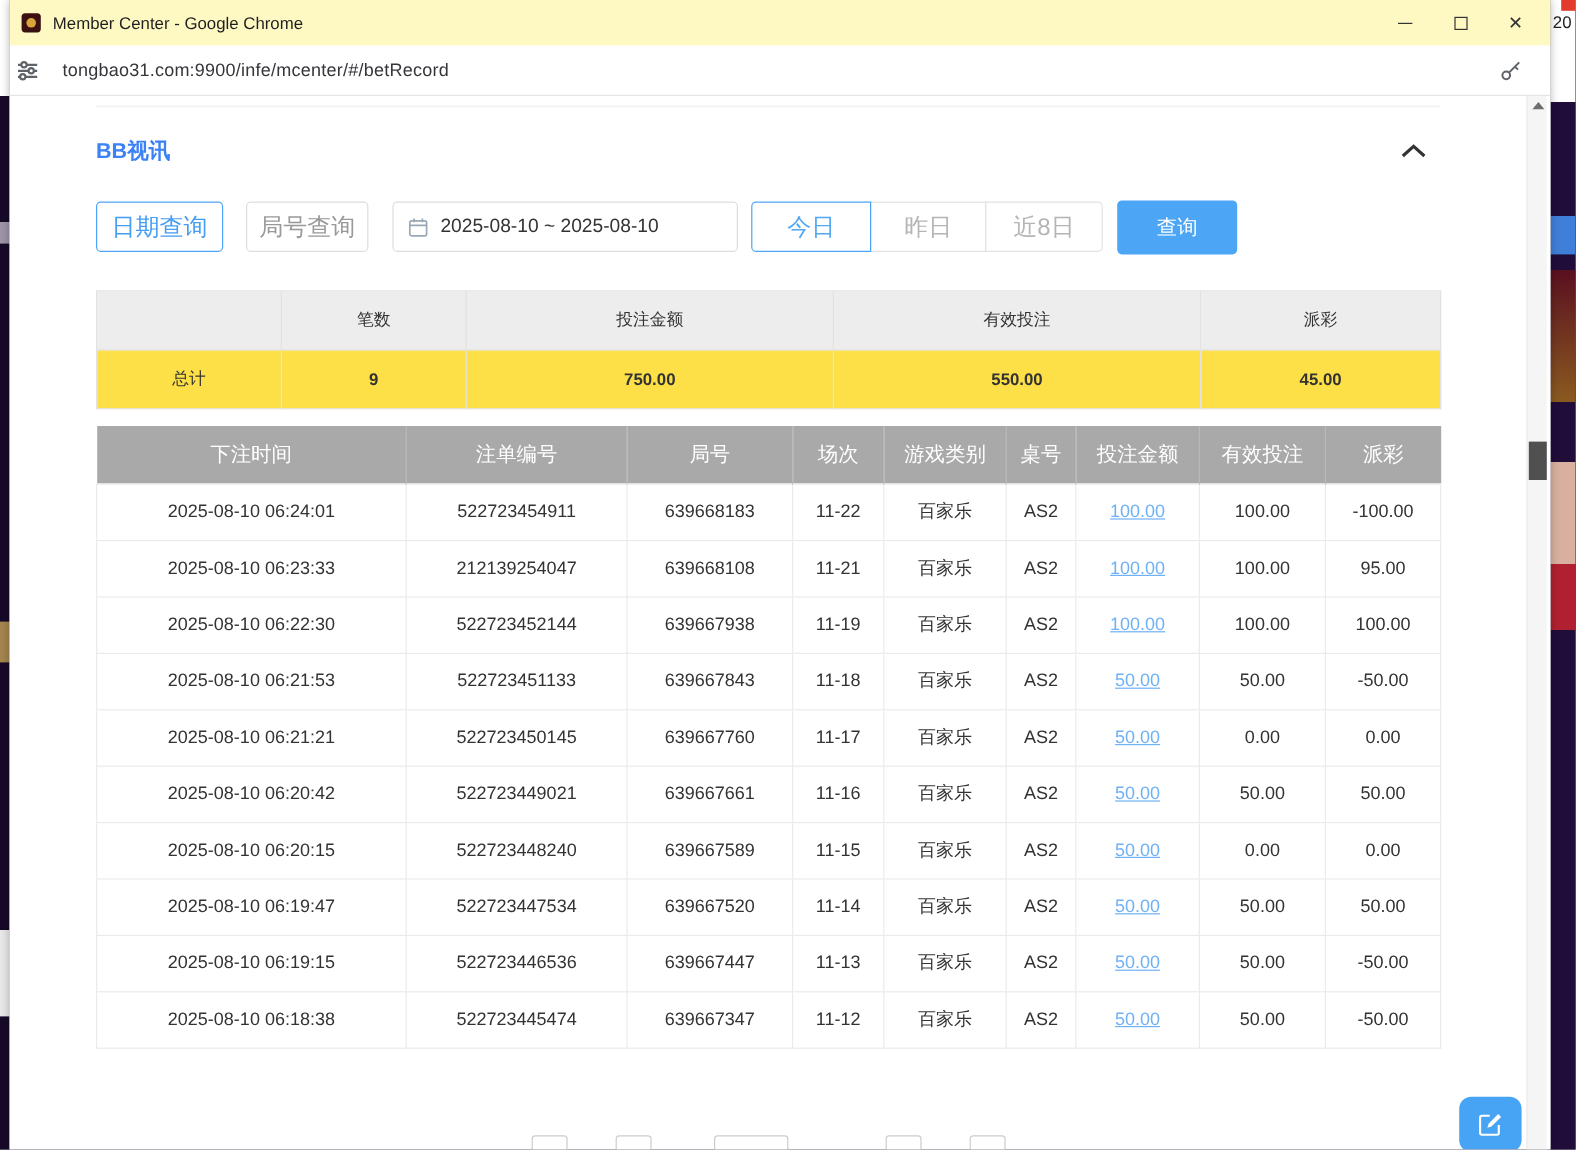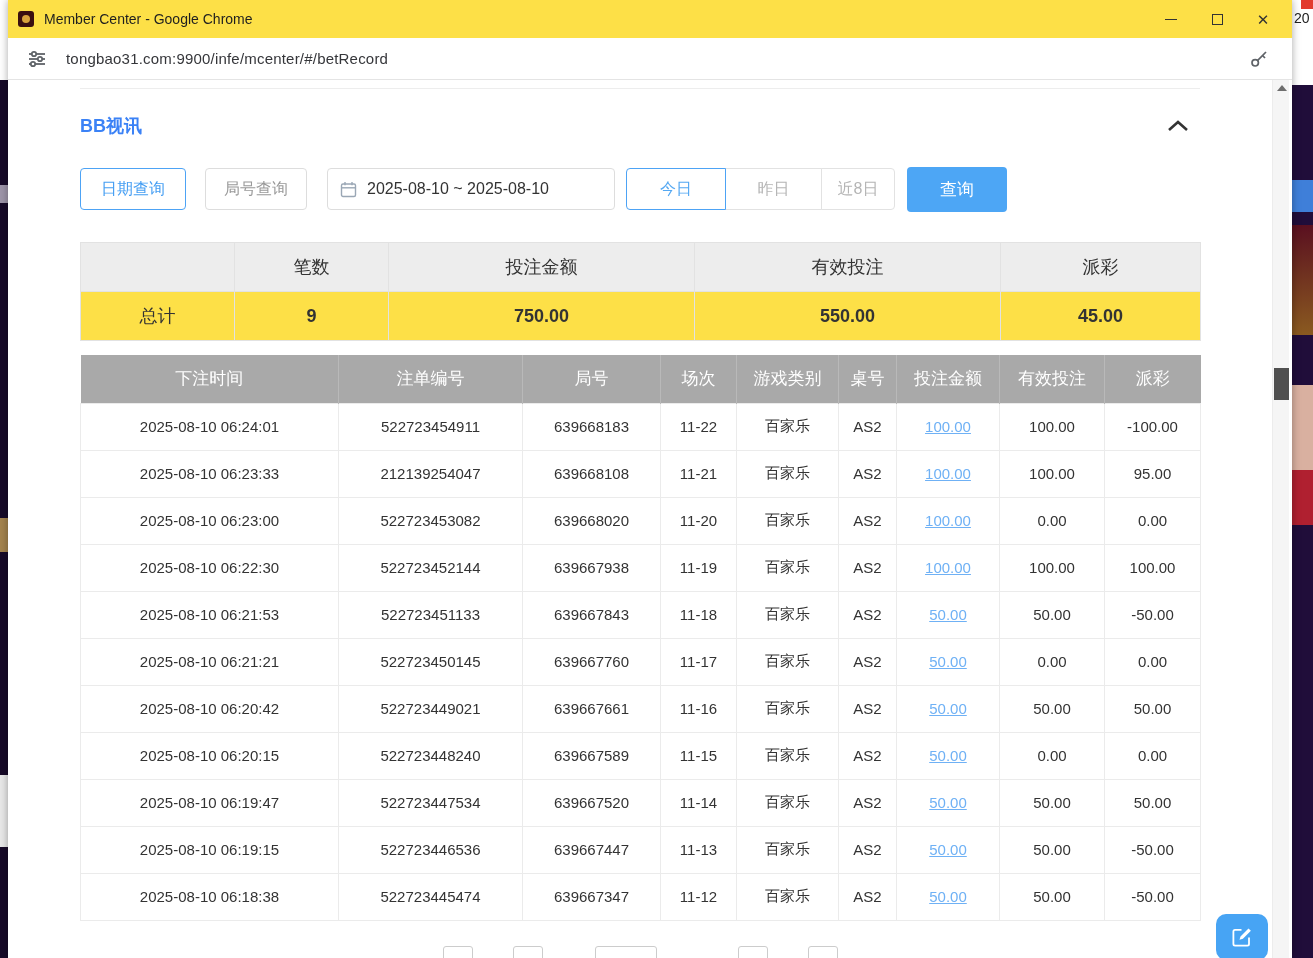--- a/index.html
+++ b/index.html
@@ -16,58 +16,58 @@
   .bg-right .rs-top{position:absolute;top:0;left:0;right:0;height:85px;background:#fff;color:#222;font-size:14px;padding-top:10px;text-align:left;padding-left:2px;}
   .bg-right .rs-red-corner{position:absolute;top:0;right:0;width:12px;height:9px;background:#e23b2e;}
   .bg-right .rs-tag{position:absolute;top:180px;left:0;right:0;height:32px;background:#3f7fd9;}
   .bg-right .rs-banner{position:absolute;top:225px;left:0;right:0;height:110px;background:linear-gradient(180deg,#5a1020,#8a5a20);}
   .bg-right .rs-photo{position:absolute;top:385px;left:0;right:0;height:85px;background:#d9b0a0;}
   .bg-right .rs-redblock{position:absolute;top:470px;left:0;right:0;height:55px;background:#b02030;}
 
   
   .chrome-window { position:absolute; left:8px; top:0; width:1284px; height:958px; background:#fff; box-shadow:0 0 8px rgba(0,0,0,.35); }
 
-  .titlebar { height:38px; display:flex; align-items:center; padding-left:10px; background:#fde047; }
+  .titlebar { height:38px; display:flex; align-items:center; padding-left:10px; background:#fef9c3; }
   .favicon { width:16px; height:16px; border-radius:3px; background:#3a1010; position:relative; flex:0 0 auto; }
   .favicon::after { content:""; position:absolute; left:4px; top:4px; width:8px; height:8px; border-radius:50%; background:#d9a43c; }
   .win-title { margin-left:10px; font-size:14px; color:#1f1f1f; }
   .win-controls { margin-left:auto; margin-right:6px; display:flex; }
   .ctrl { width:46px; height:38px; display:flex; align-items:center; justify-content:center; cursor:default; }
   .min-glyph { width:12px; height:1px; background:#333; display:block; }
   .max-glyph { width:11px; height:11px; border:1px solid #333; display:block; }
   .close-glyph { font-size:15px; color:#333; line-height:1; }
 
-  .urlbar { height:42px; display:flex; align-items:center; border-bottom:1px solid #e4e4e4; padding-left:16px; background:#fff; }
+  .urlbar { height:42px; display:flex; align-items:center; border-bottom:1px solid #e4e4e4; padding-left:2px; background:#fff; }
   .site-info { width:26px; height:26px; display:flex; align-items:center; justify-content:center; border-radius:50%; }
   .url-text { margin-left:16px; font-size:15px; color:#35363a; letter-spacing:.2px; }
   .key-btn { margin-left:auto; margin-right:20px; width:26px; height:26px; display:flex; align-items:center; justify-content:center; }
 
   
   .content { position:absolute; top:80px; left:0; width:1284px; height:878px; background:#fff; overflow:hidden; }
   .top-divider { position:absolute; left:72px; top:8px; width:1120px; border-top:1px solid #ededed; }
   .page-title { position:absolute; left:72px; top:34px; font-size:18px; font-weight:bold; color:#3b82f6; }
   .collapse-chevron { position:absolute; left:1156px; top:36px; width:28px; height:20px; display:flex; align-items:center; justify-content:center; cursor:pointer; }
 
   .filter-row { position:absolute; left:72px; top:86px; height:46px; display:flex; align-items:center; }
-  .btn { height:42px; display:flex; align-items:center; justify-content:center; font-size:16px; background:#fff; border-radius:4px; cursor:pointer; }
+  .btn { height:42px; display:flex; align-items:center; justify-content:center; font-size:20px; background:#fff; border-radius:4px; cursor:pointer; }
   .btn-date-query { width:106px; border:1px solid #4da3f5; color:#459ef3; }
   .btn-round-query { width:102px; border:1px solid #ddd; color:#999; margin-left:19px; }
   .date-input { width:288px; height:42px; border:1px solid #ddd; border-radius:4px; margin-left:20px; display:flex; align-items:center; padding:0 12px; cursor:pointer; }
   .date-input .cal { flex:0 0 auto; margin-right:10px; display:flex; }
   .date-input .val { font-size:16px; color:#333; }
   .btn-group { display:flex; margin-left:11px; }
   .btn-group .btn { border-radius:0; }
   .btn-today { width:100px; border:1px solid #4da3f5; color:#55a8f2; z-index:2; border-radius:4px 0 0 4px !important; }
   .btn-yday { width:97px; border:1px solid #e2e2e2; color:#b5b5b5; margin-left:-1px; }
-  .btn-last8 { width:74px; border:1px solid #e2e2e2; color:#b5b5b5; margin-left:-1px; border-radius:0 4px 4px 0 !important; }
+  .btn-last8 { width:98px; border:1px solid #e2e2e2; color:#b5b5b5; margin-left:-1px; border-radius:0 4px 4px 0 !important; }
   .btn-search { width:100px; height:45px; background:#4da6f5; border:none; color:#fff; margin-left:12px; font-size:17px; }
 
   table { border-collapse:collapse; table-layout:fixed; }
   .summary-table { position:absolute; left:72px; top:162px; width:1120px; }
-  .summary-table td { border:1px solid #e2e2e2; height:49px; text-align:center; font-size:18px; color:#333; }
+  .summary-table td { border:1px solid #e2e2e2; height:49px; text-align:center; font-size:14px; color:#333; }
   .sum-head td { background:#ededed; }
   .sum-body td { background:#fde047; }
   .sum-val { font-weight:700; }
   .s0{width:154px;} .s1{width:154px;} .s2{width:306px;} .s3{width:306px;} .s4{width:200px;}
 
   .bet-table { position:absolute; left:72px; top:275px; width:1120px; }
   .bet-table th { height:48px; background:#a9a9a9; color:#fff; font-size:17px; font-weight:400; border-right:1px solid #b9b9b9; }
   .bet-table th:last-child { border-right:none; }
   .bet-table td { height:47px; border:1px solid #ebebeb; font-size:15px; color:#333; text-align:center; background:#fff; }
   .amt-link { color:#6fb1f5; text-decoration:underline; cursor:pointer; }
@@ -233,31 +233,20 @@
               <td class="c1">212139254047</td>
               <td class="c2">639668108</td>
               <td class="c3">11-21</td>
               <td class="c4">百家乐</td>
               <td class="c5">AS2</td>
               <td class="c6"><a class="amt-link">100.00</a></td>
               <td class="c7">100.00</td>
               <td class="c8">95.00</td>
             </tr>
             <tr>
-              <td class="c0">2025-08-10 06:23:00</td>
-              <td class="c1">522723453082</td>
-              <td class="c2">639668020</td>
-              <td class="c3">11-20</td>
-              <td class="c4">百家乐</td>
-              <td class="c5">AS2</td>
-              <td class="c6"><a class="amt-link">100.00</a></td>
-              <td class="c7">0.00</td>
-              <td class="c8">0.00</td>
-            </tr>
-            <tr>
               <td class="c0">2025-08-10 06:22:30</td>
               <td class="c1">522723452144</td>
               <td class="c2">639667938</td>
               <td class="c3">11-19</td>
               <td class="c4">百家乐</td>
               <td class="c5">AS2</td>
               <td class="c6"><a class="amt-link">100.00</a></td>
               <td class="c7">100.00</td>
               <td class="c8">100.00</td>
             </tr>

